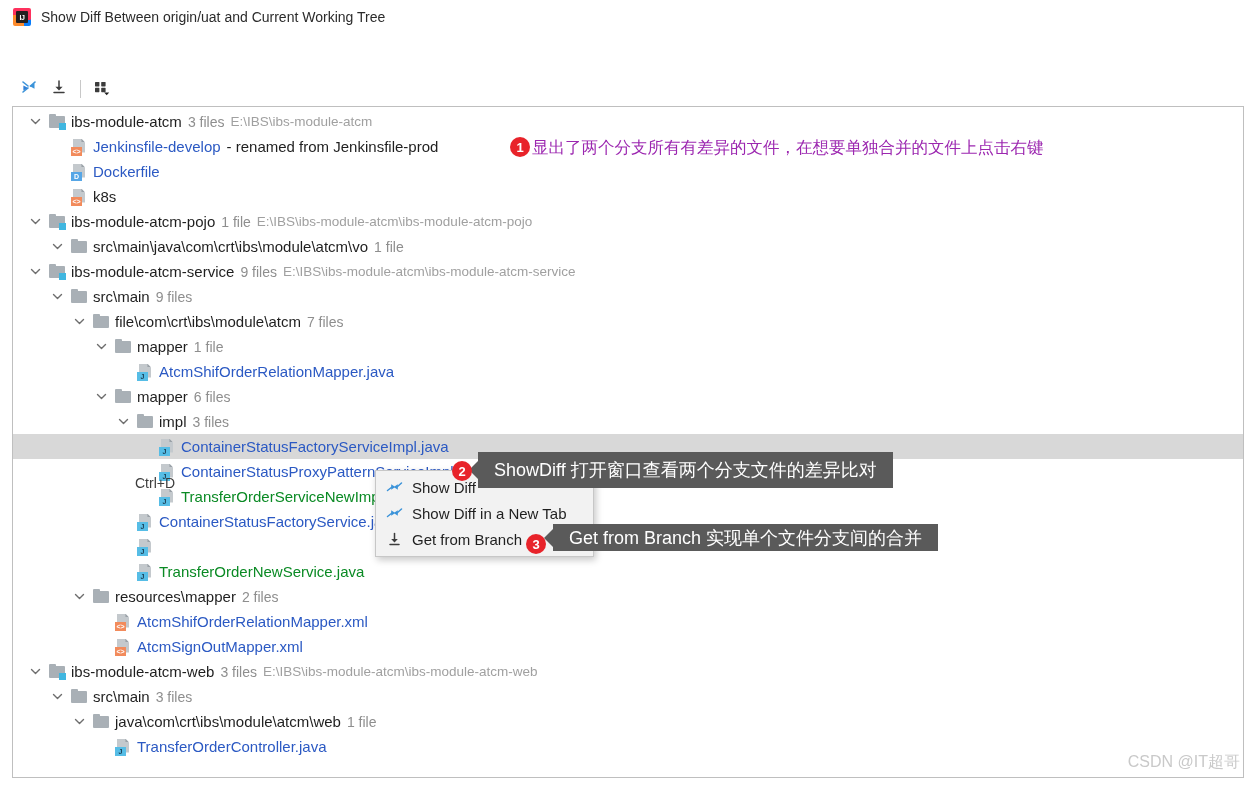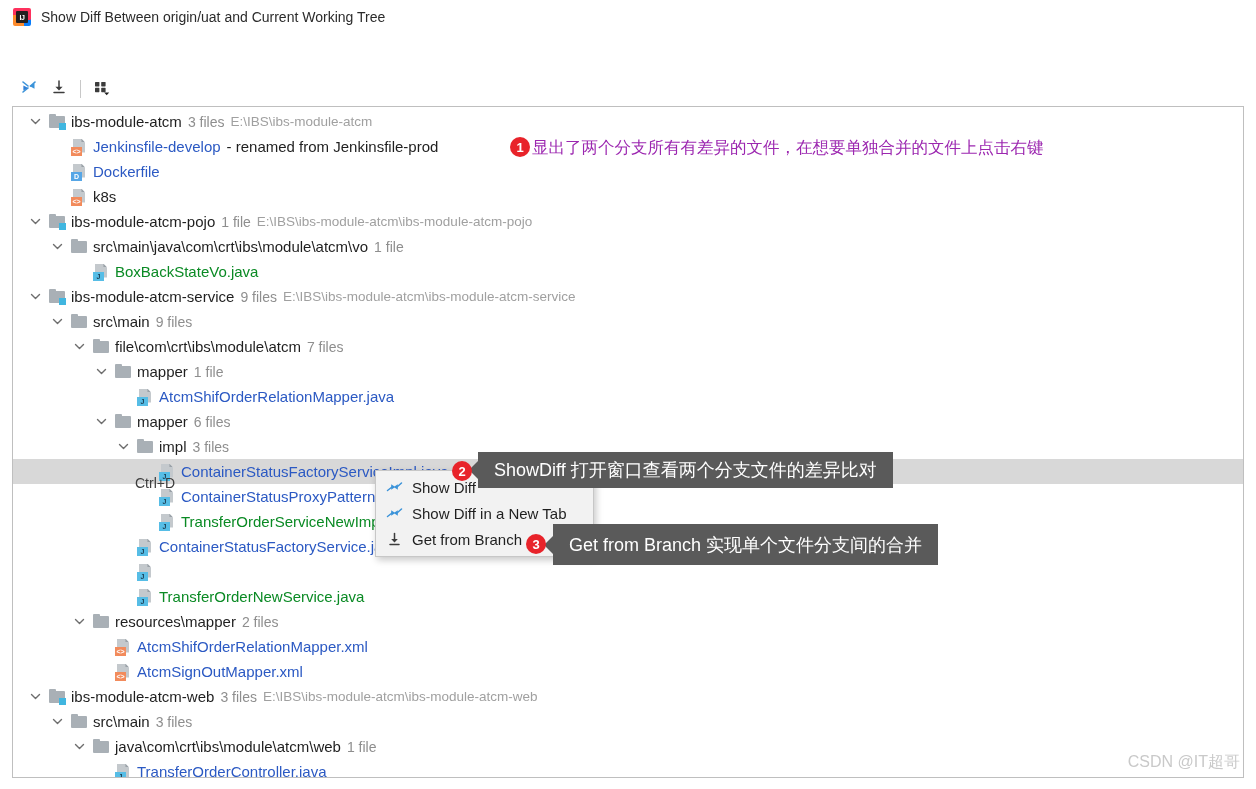--- a/index.html
+++ b/index.html
@@ -262,21 +262,21 @@
     content: "";
     position: absolute;
     left: -9px; top: 50%;
     margin-top: -9px;
     width: 0; height: 0;
     border-top: 9px solid transparent;
     border-bottom: 9px solid transparent;
     border-right: 9px solid #5a5a5a;
   }
   #callout-2 { left: 478px; top: 452px; height: 36px; }
-  #callout-3 { left: 553px; top: 524px; height: 41px; }
+  #callout-3 { left: 553px; top: 524px; height: 27px; }
 
   
   .watermark {
     position: absolute;
     right: 16px; bottom: 16px;
     font-size: 16px;
     color: #c9c9c9;
     z-index: 5;
     pointer-events: none;
   }
@@ -398,29 +398,20 @@
           <div class="chev">
             <svg width="11" height="11" viewBox="0 0 11 11">
               <polyline points="1.5,3.5 5.5,7.5 9.5,3.5" fill="none" stroke="#6e6e6e" stroke-width="1.4" stroke-linecap="round" stroke-linejoin="round"></polyline>
             </svg>
           </div>
           <div class="ic" style="margin-left: 5px;">
             <div class="folder-base"></div>
           </div>
           <span class="lbl c-dark">src\main\java\com\crt\ibs\module\atcm\vo</span>
           <span class="lbl c-gray">1 file</span>
-        </div>
-        <div class="row">
-          <div style="width: 58px; flex: 0 0 auto;"></div>
-          <div class="spacer16"></div>
-          <div class="ic" style="margin-left: 5px;">
-            <div class="file-page"></div>
-            <div class="file-badge badge-java">J</div>
-          </div>
-          <span class="lbl c-green">BoxBackStateVo.java</span>
         </div>
         <div class="row">
           <div style="width: 14px; flex: 0 0 auto;"></div>
           <div class="chev">
             <svg width="11" height="11" viewBox="0 0 11 11">
               <polyline points="1.5,3.5 5.5,7.5 9.5,3.5" fill="none" stroke="#6e6e6e" stroke-width="1.4" stroke-linecap="round" stroke-linejoin="round"></polyline>
             </svg>
           </div>
           <div class="ic" style="margin-left: 5px;">
             <div class="folder-base"></div>

